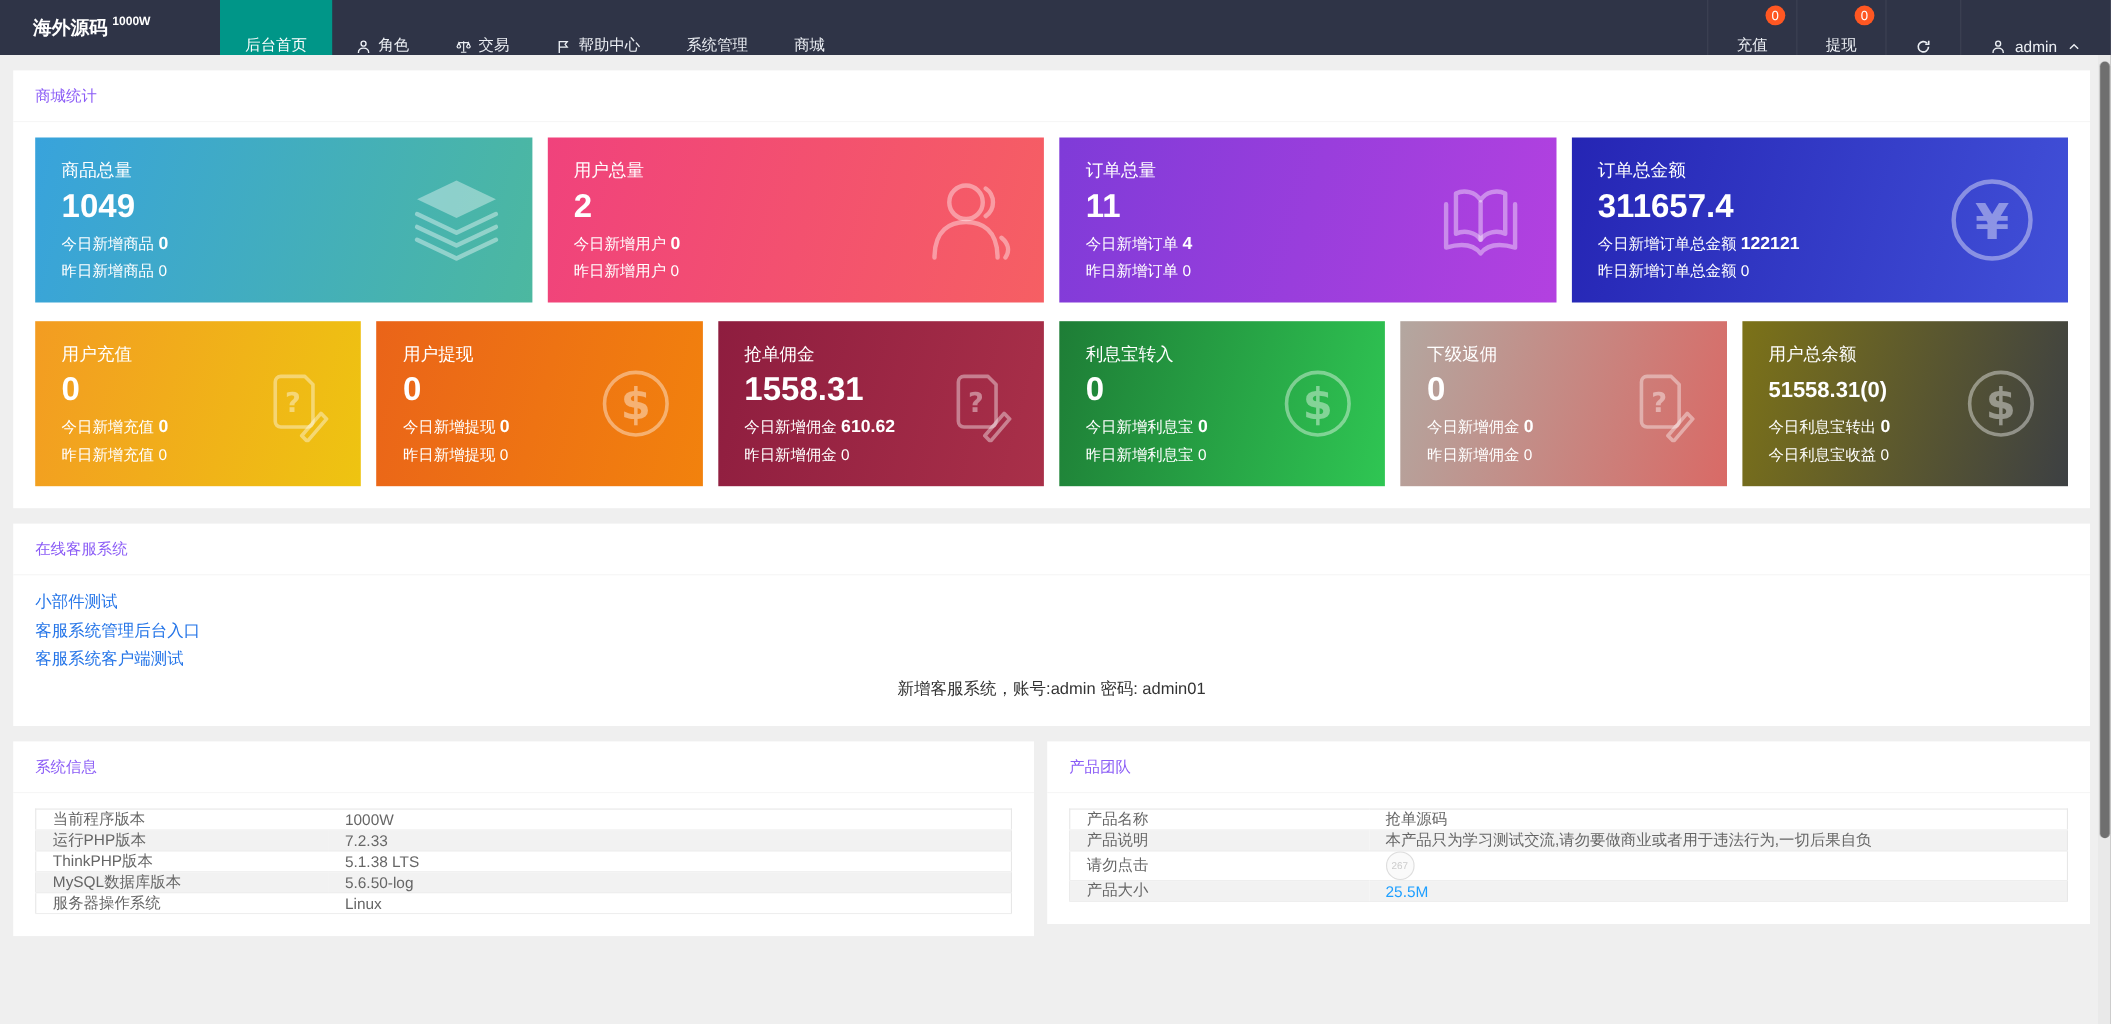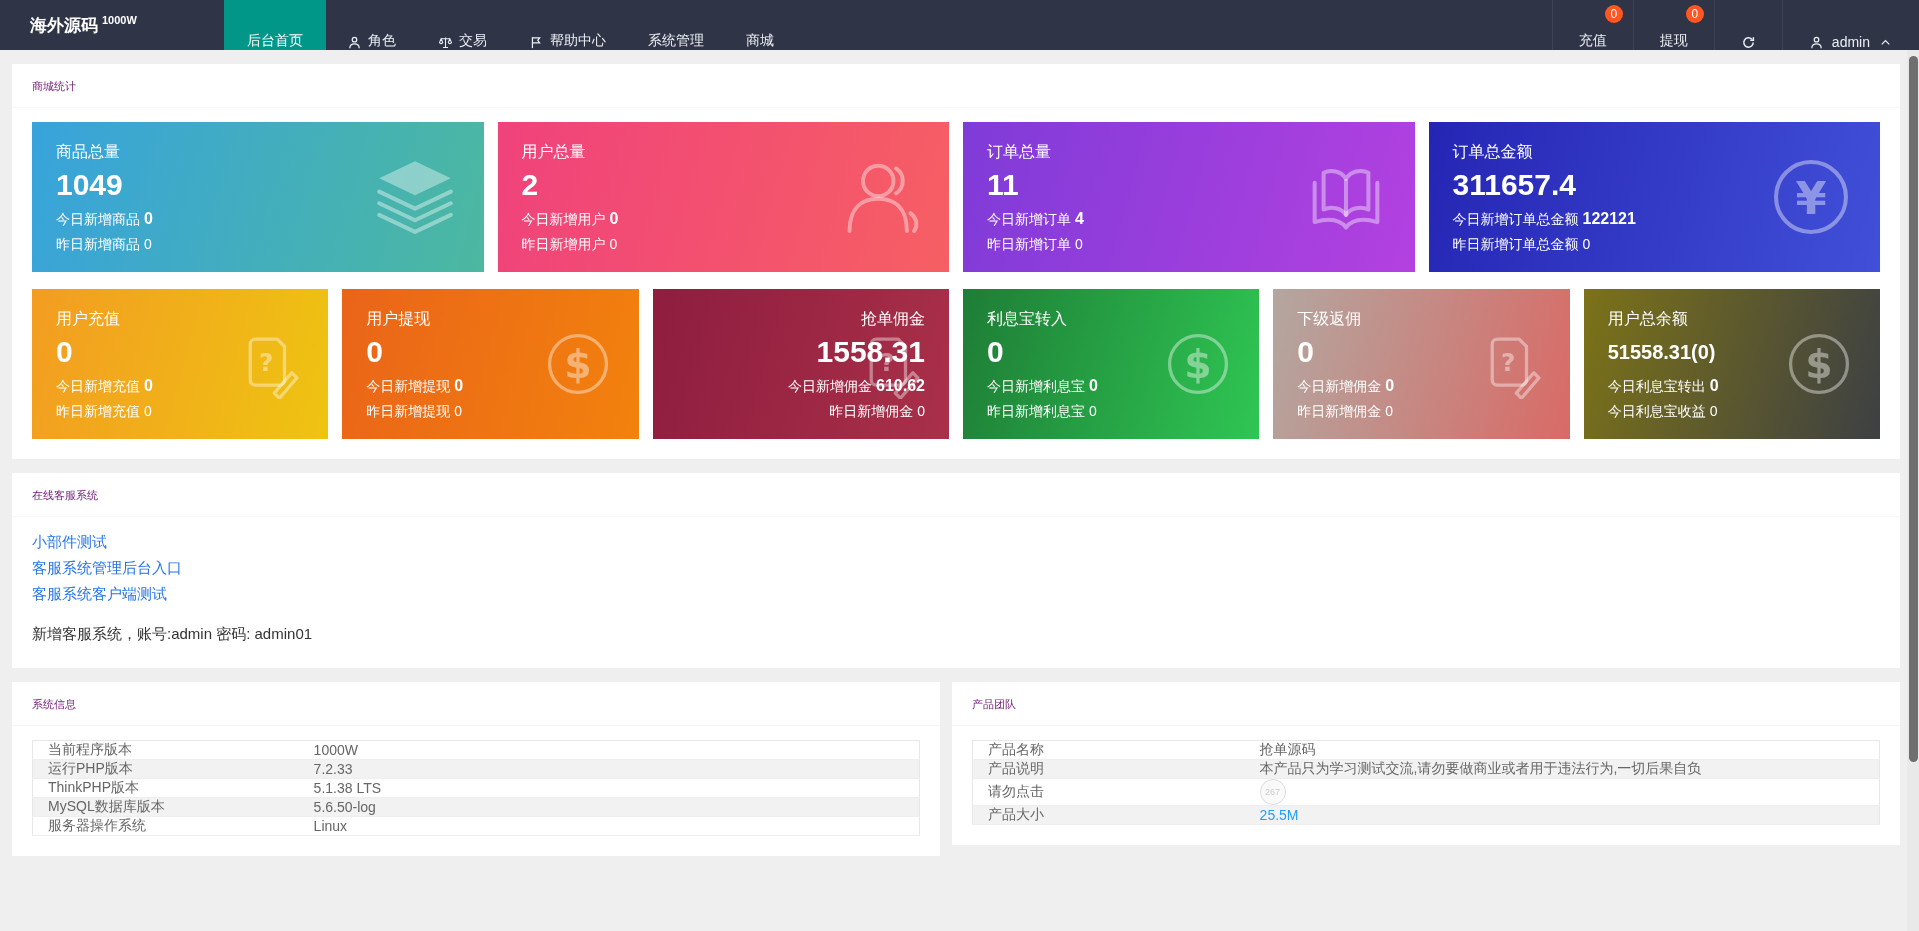--- a/index.html
+++ b/index.html
@@ -1,34 +1,34 @@
 <!DOCTYPE html>
 <html><head>
 <meta charset="utf-8">
 <style>
   * { margin:0; padding:0; box-sizing:border-box; }
   html,body { width:1919px; height:931px; overflow:hidden; }
   body { background:#efefef; font-family:"Liberation Sans","DejaVu Sans",sans-serif; color:#333; }
 
   
   .navbar { height:50px; background:#2f3447; display:flex; align-items:stretch; color:#f2f2f2; }
-  .logo { width:224px; display:flex; align-items:center; padding-left:30px; font-size:17px; font-weight:bold; color:#fff; }
+  .logo { width:200px; display:flex; align-items:center; padding-left:30px; font-size:17px; font-weight:bold; color:#fff; }
   .logo sup { font-size:11px; font-weight:bold; margin-left:4px; transform:translateY(-5px); }
   .nav-item { display:flex; align-items:flex-end; gap:6px; padding:0 21px; font-size:14px; color:#eceff4; cursor:pointer; }
   .nav-item.active { background:#009688; color:#fff; padding:0 23px; }
   .nav-item svg { width:15px; height:15px; }
   .nav-right { margin-left:auto; display:flex; align-items:stretch; }
   .nav-right .nav-item { border-left:1px solid rgba(255,255,255,.07); position:relative; padding:0 26px; }
   .badge { position:absolute; top:5px; right:10px; min-width:18px; height:18px; border-radius:9px; background:#ff5722; color:#fff; font-size:12px; line-height:18px; text-align:center; padding:0 4px; }
   .user-chip { gap:8px; }
 
   
   .main { padding:0 7px 0 12px; width:1907px; }
   .panel { background:#fff; margin-top:14px; }
-  .panel-header { padding:15px 20px 13px; font-size:11px; color:#701a75; border-bottom:1px solid #f6f6f6; }
+  .panel-header { padding:15px 20px 13px; font-size:14px; color:#8b5cf6; border-bottom:1px solid #f6f6f6; }
   .panel-body { padding:14px 20px 20px; }
 
   
   .card-row { display:flex; gap:14px; }
   .card-row + .card-row { margin-top:17px; }
   .stat-card { flex:1; height:150px; position:relative; color:#fff; padding:17px 24px; overflow:hidden; }
   .stat-title { font-size:16px; margin-top:3px; }
   .stat-value { font-size:30px; font-weight:bold; height:36px; line-height:36px; margin-top:4px; }
   .stat-value.small { font-size:20px; }
   .stat-line { font-size:14px; margin-top:7px; }
@@ -37,29 +37,29 @@
   .stat-icon { position:absolute; right:26px; top:50%; transform:translateY(-50%); }
   .row1 .stat-icon svg { width:86px; height:86px; }
   .row2 .stat-icon svg { width:70px; height:70px; }
 
   .g0 { background:linear-gradient(105deg,#38a3dc,#4cb8a0); }
   .g1 { background:linear-gradient(105deg,#f0427c,#f65f63); }
   .g2 { background:linear-gradient(105deg,#7f3bd8,#b341e0); }
   .g3 { background:linear-gradient(105deg,#2525b4,#4150d8); }
   .g4 { background:linear-gradient(105deg,#f39c22,#eec411); }
   .g5 { background:linear-gradient(105deg,#ea6419,#f2820d); }
-  .g6 { background:linear-gradient(105deg,#8e1d3f,#a93049);text-align:right; }
+  .g6 { background:linear-gradient(105deg,#8e1d3f,#a93049); }
   .g7 { background:linear-gradient(105deg,#1e7d36,#2fc653); }
   .g8 { background:linear-gradient(105deg,#b3a7a0,#d96a66); }
   .g9 { background:linear-gradient(105deg,#7c7218,#3d4043); }
 
   
   .service-body { padding:12px 20px 24px; }
   .service-link { display:block; font-size:15px; color:#2575e8; text-decoration:none; line-height:26px; cursor:pointer; }
-  .service-note { margin-top:18px; font-size:15px; color:#333; }
+  .service-note { margin-top:4px; font-size:15px; color:#333;text-align:center; }
 
   
   .bottom-row { display:flex; gap:12px; align-items:flex-start; }
   .panel-left { width:928px; }
   .panel-right { flex:1; }
   .info-table { width:100%; border-collapse:collapse; border:1px solid #e7e7e7; font-size:14px; color:#666; }
   .info-table td { border-bottom:1px solid #eee; padding:0 15px; }
   .info-table tr:nth-child(even) { background:#f2f2f2; }
   .info-table .label-cell { width:30%; }
   .table-link { color:#1e9fff; text-decoration:none; cursor:pointer; }

